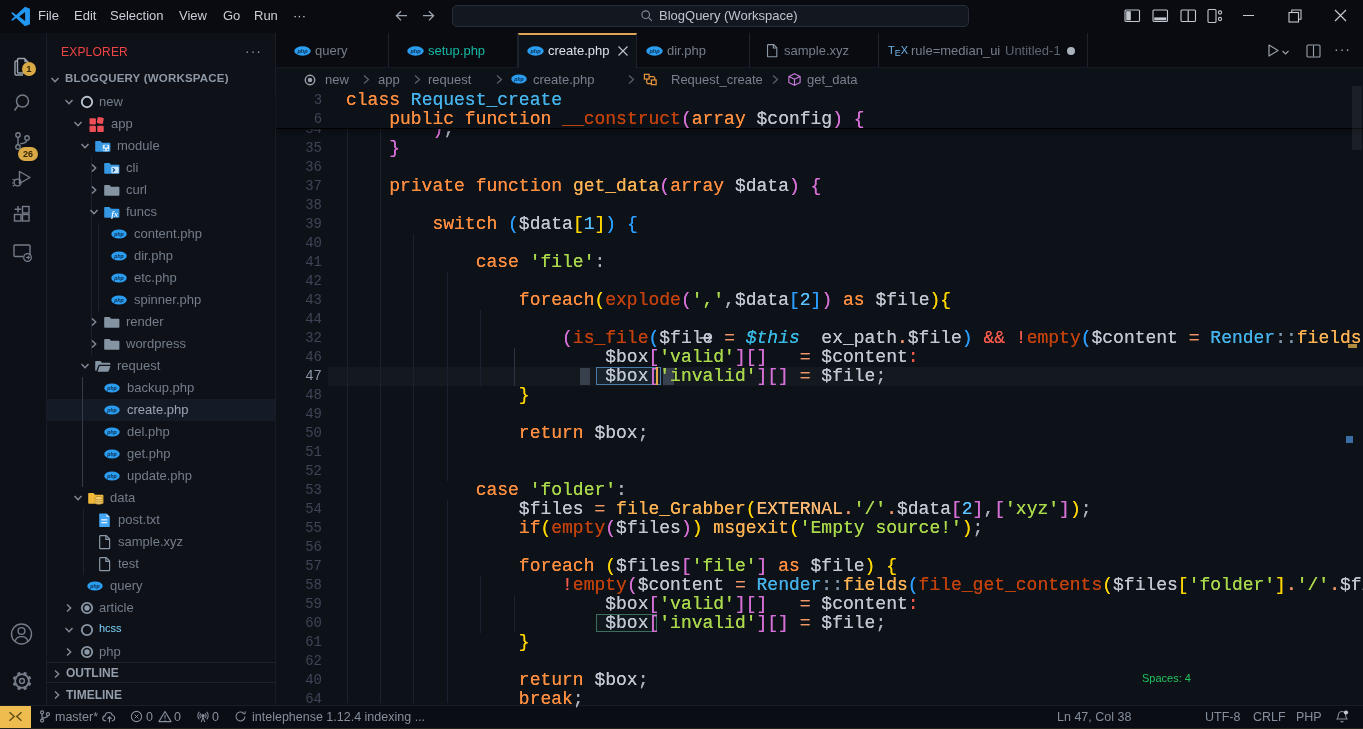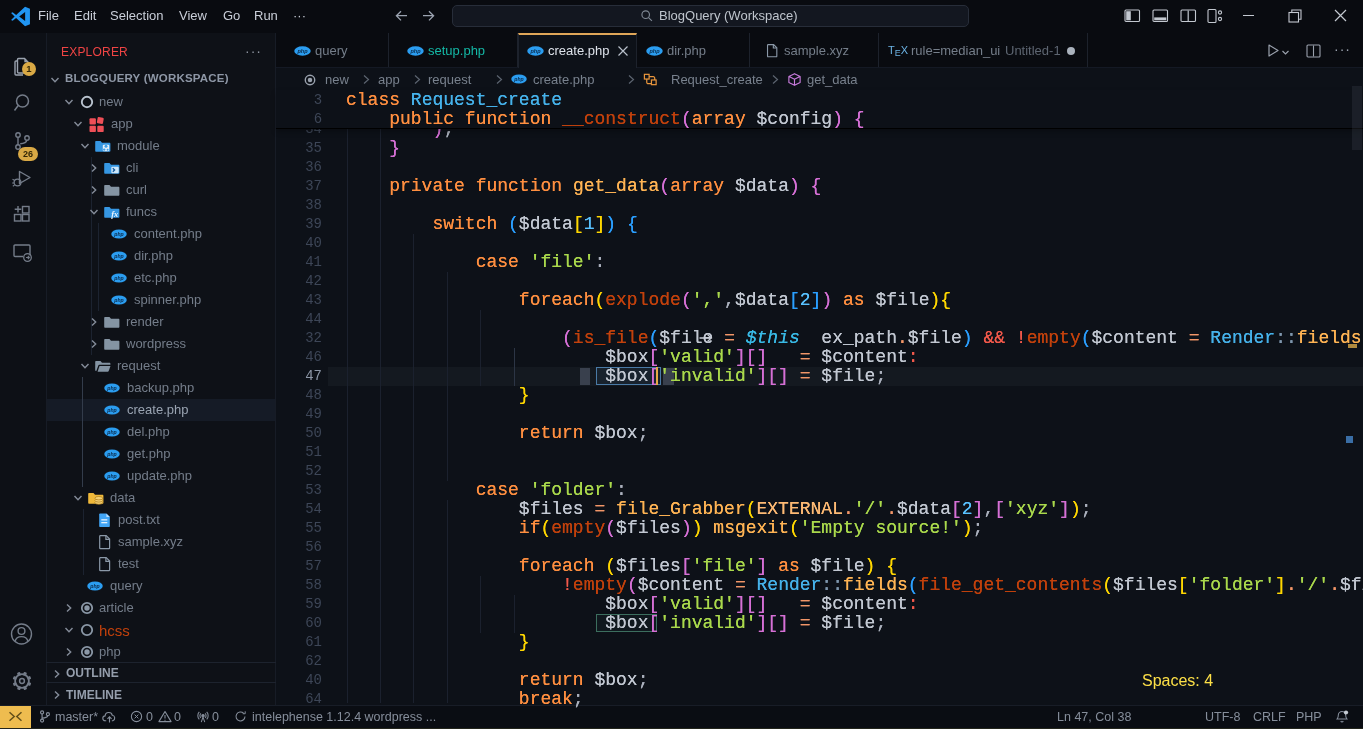--- a/index.html
+++ b/index.html
@@ -307,21 +307,21 @@
     <circle cx="7" cy="8" r="5.2" stroke="#8b98a7" stroke-width="1.8" fill="none"></circle>
     <circle cx="7" cy="8" r="2.7" fill="#8b98a7"></circle>
   </svg>
 <div class="abs" style="left:99px;top:600px;font-size:13px;color:#747d8a;white-space:nowrap">article</div>
 <svg class="abs" style="left:63px;top:624px" width="12" height="12" viewBox="0 0 12 12">
     <path d="M2.5 4 6 7.7 9.5 4" stroke="#848c99" stroke-width="1.4" fill="none"></path>
   </svg>
 <svg class="abs" style="left:80px;top:622px" width="16" height="16" viewBox="0 0 16 16">
     <circle cx="7" cy="8" r="5.2" stroke="#8b98a7" stroke-width="1.8" fill="none"></circle>
   </svg>
-<div class="abs" style="left:99px;top:622px;font-size:15px;color:#c2410c;white-space:nowrap">hcss</div>
+<div class="abs" style="left:99px;top:622px;font-size:11px;color:#7dd3fc;white-space:nowrap">hcss</div>
 <svg class="abs" style="left:63px;top:646px" width="12" height="12" viewBox="0 0 12 12">
     <path d="M4 2.5 7.7 6 4 9.5" stroke="#848c99" stroke-width="1.4" fill="none"></path>
   </svg>
 <svg class="abs" style="left:80px;top:644px" width="16" height="16" viewBox="0 0 16 16">
     <circle cx="7" cy="8" r="5.2" stroke="#8b98a7" stroke-width="1.8" fill="none"></circle>
     <circle cx="7" cy="8" r="2.7" fill="#8b98a7"></circle>
   </svg>
 <div class="abs" style="left:99px;top:644px;font-size:13px;color:#747d8a;white-space:nowrap">php</div>
 <div class="abs" style="left:46px;top:661.5px;width:230px;height:1px;background:#1d232e"></div>
 <svg class="abs" style="left:51px;top:668px" width="12" height="12" viewBox="0 0 12 12">
@@ -548,23 +548,23 @@
       <path d="M5.6 4.5a3.4 3.4 0 0 0 0 5 M10.4 4.5a3.4 3.4 0 0 1 0 5 M3.8 2.8a6 6 0 0 0 0 8.4 M12.2 2.8a6 6 0 0 1 0 8.4 M8 8.8 6 14.5 M8 8.8l2 5.7"></path>
     </g>
   </svg>
 <div class="abs" style="left:212px;top:710px;font-size:12.5px;color:#868e9b">0</div>
 <svg class="abs" style="left:234px;top:710px" width="13" height="13" viewBox="0 0 16 16">
     <g stroke="#868e9b" fill="none" stroke-width="1.3">
 <path d="M13.5 8a5.5 5.5 0 1 1-1.6-3.9"></path>
       <path d="M13.8 1.6v3h-3" stroke-width="1.2"></path>
     </g>
   </svg>
-<div class="abs" style="left:252px;top:710px;font-size:12.5px;color:#868e9b">intelephense 1.12.4 wordpress ...</div>
+<div class="abs" style="left:252px;top:710px;font-size:12.5px;color:#868e9b">intelephense 1.12.4 indexing ...</div>
 <div class="abs" style="left:1057px;top:710px;font-size:12.5px;color:#868e9b">Ln 47, Col 38</div>
-<div class="abs" style="left:1142px;top:672px;font-size:16px;color:#fde047">Spaces: 4</div>
+<div class="abs" style="left:1142px;top:672px;font-size:11px;color:#22c55e">Spaces: 4</div>
 <div class="abs" style="left:1205px;top:710px;font-size:12.5px;color:#868e9b">UTF-8</div>
 <div class="abs" style="left:1253px;top:710px;font-size:12.5px;color:#868e9b">CRLF</div>
 <div class="abs" style="left:1296px;top:710px;font-size:12.5px;color:#868e9b">PHP</div>
 <svg class="abs" style="left:1335px;top:709px" width="14" height="15" viewBox="0 0 16 16">
     <g stroke="#868e9b" fill="none" stroke-width="1.2">
 <path d="M8 2.2a4.2 4.2 0 0 1 4.2 4.2c0 3 1.3 4.4 1.3 4.4H2.5s1.3-1.4 1.3-4.4A4.2 4.2 0 0 1 8 2.2z M6.6 13.2a1.5 1.5 0 0 0 2.8 0"></path>
     </g>
     <circle cx="12.6" cy="3.4" r="2.4" fill="#c5cad2" stroke="none"></circle>
   </svg>
 </body></html>

